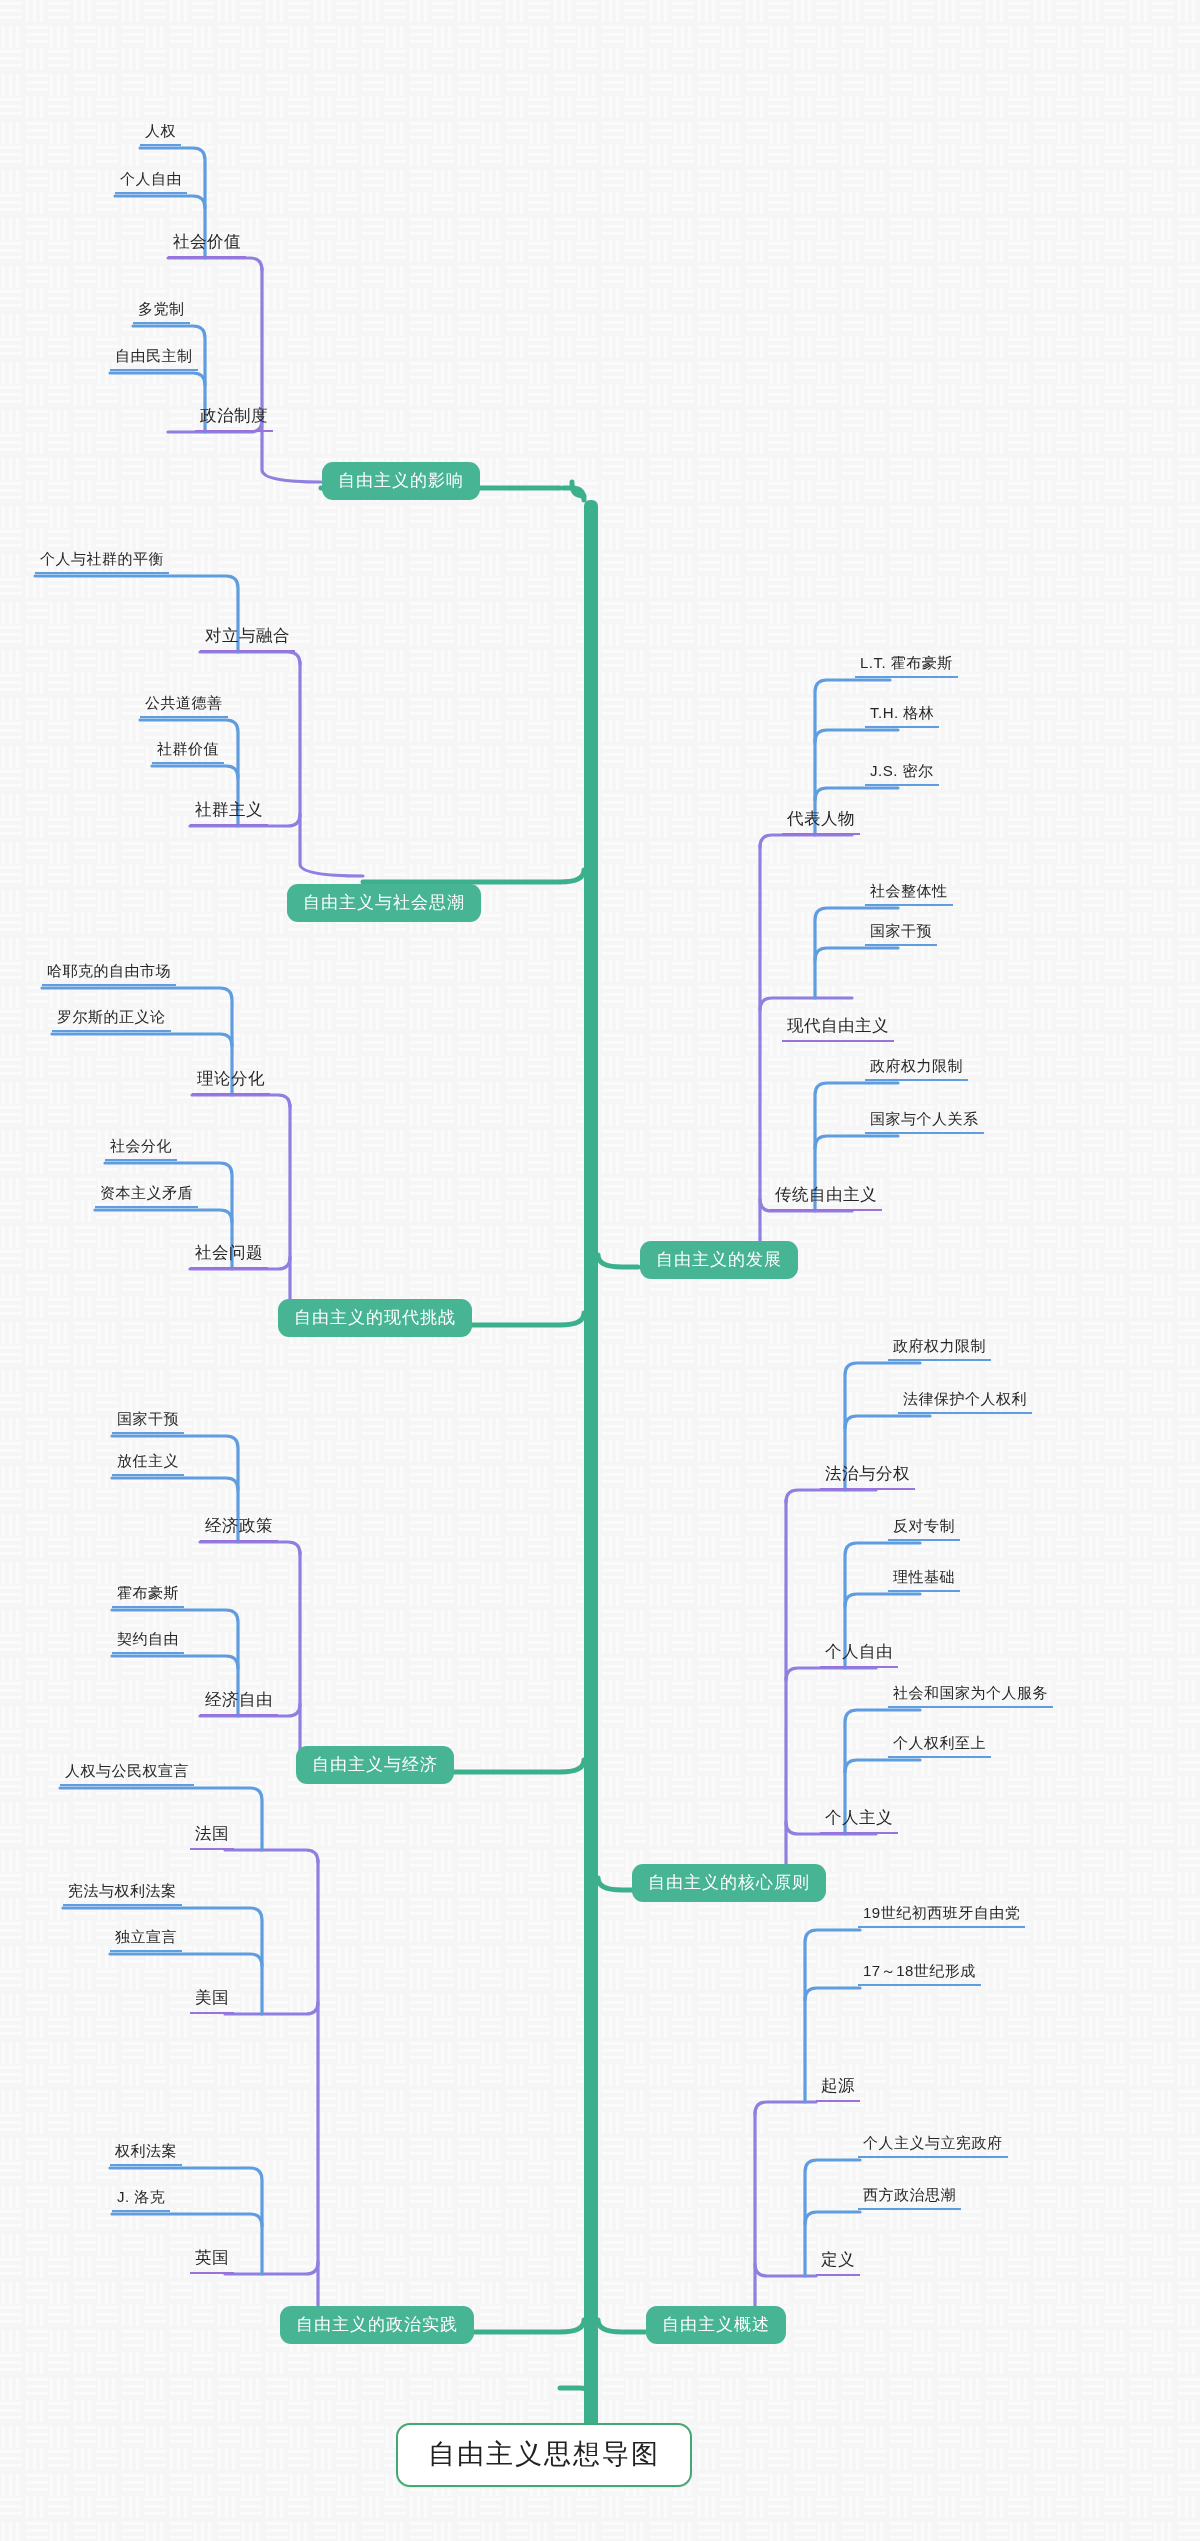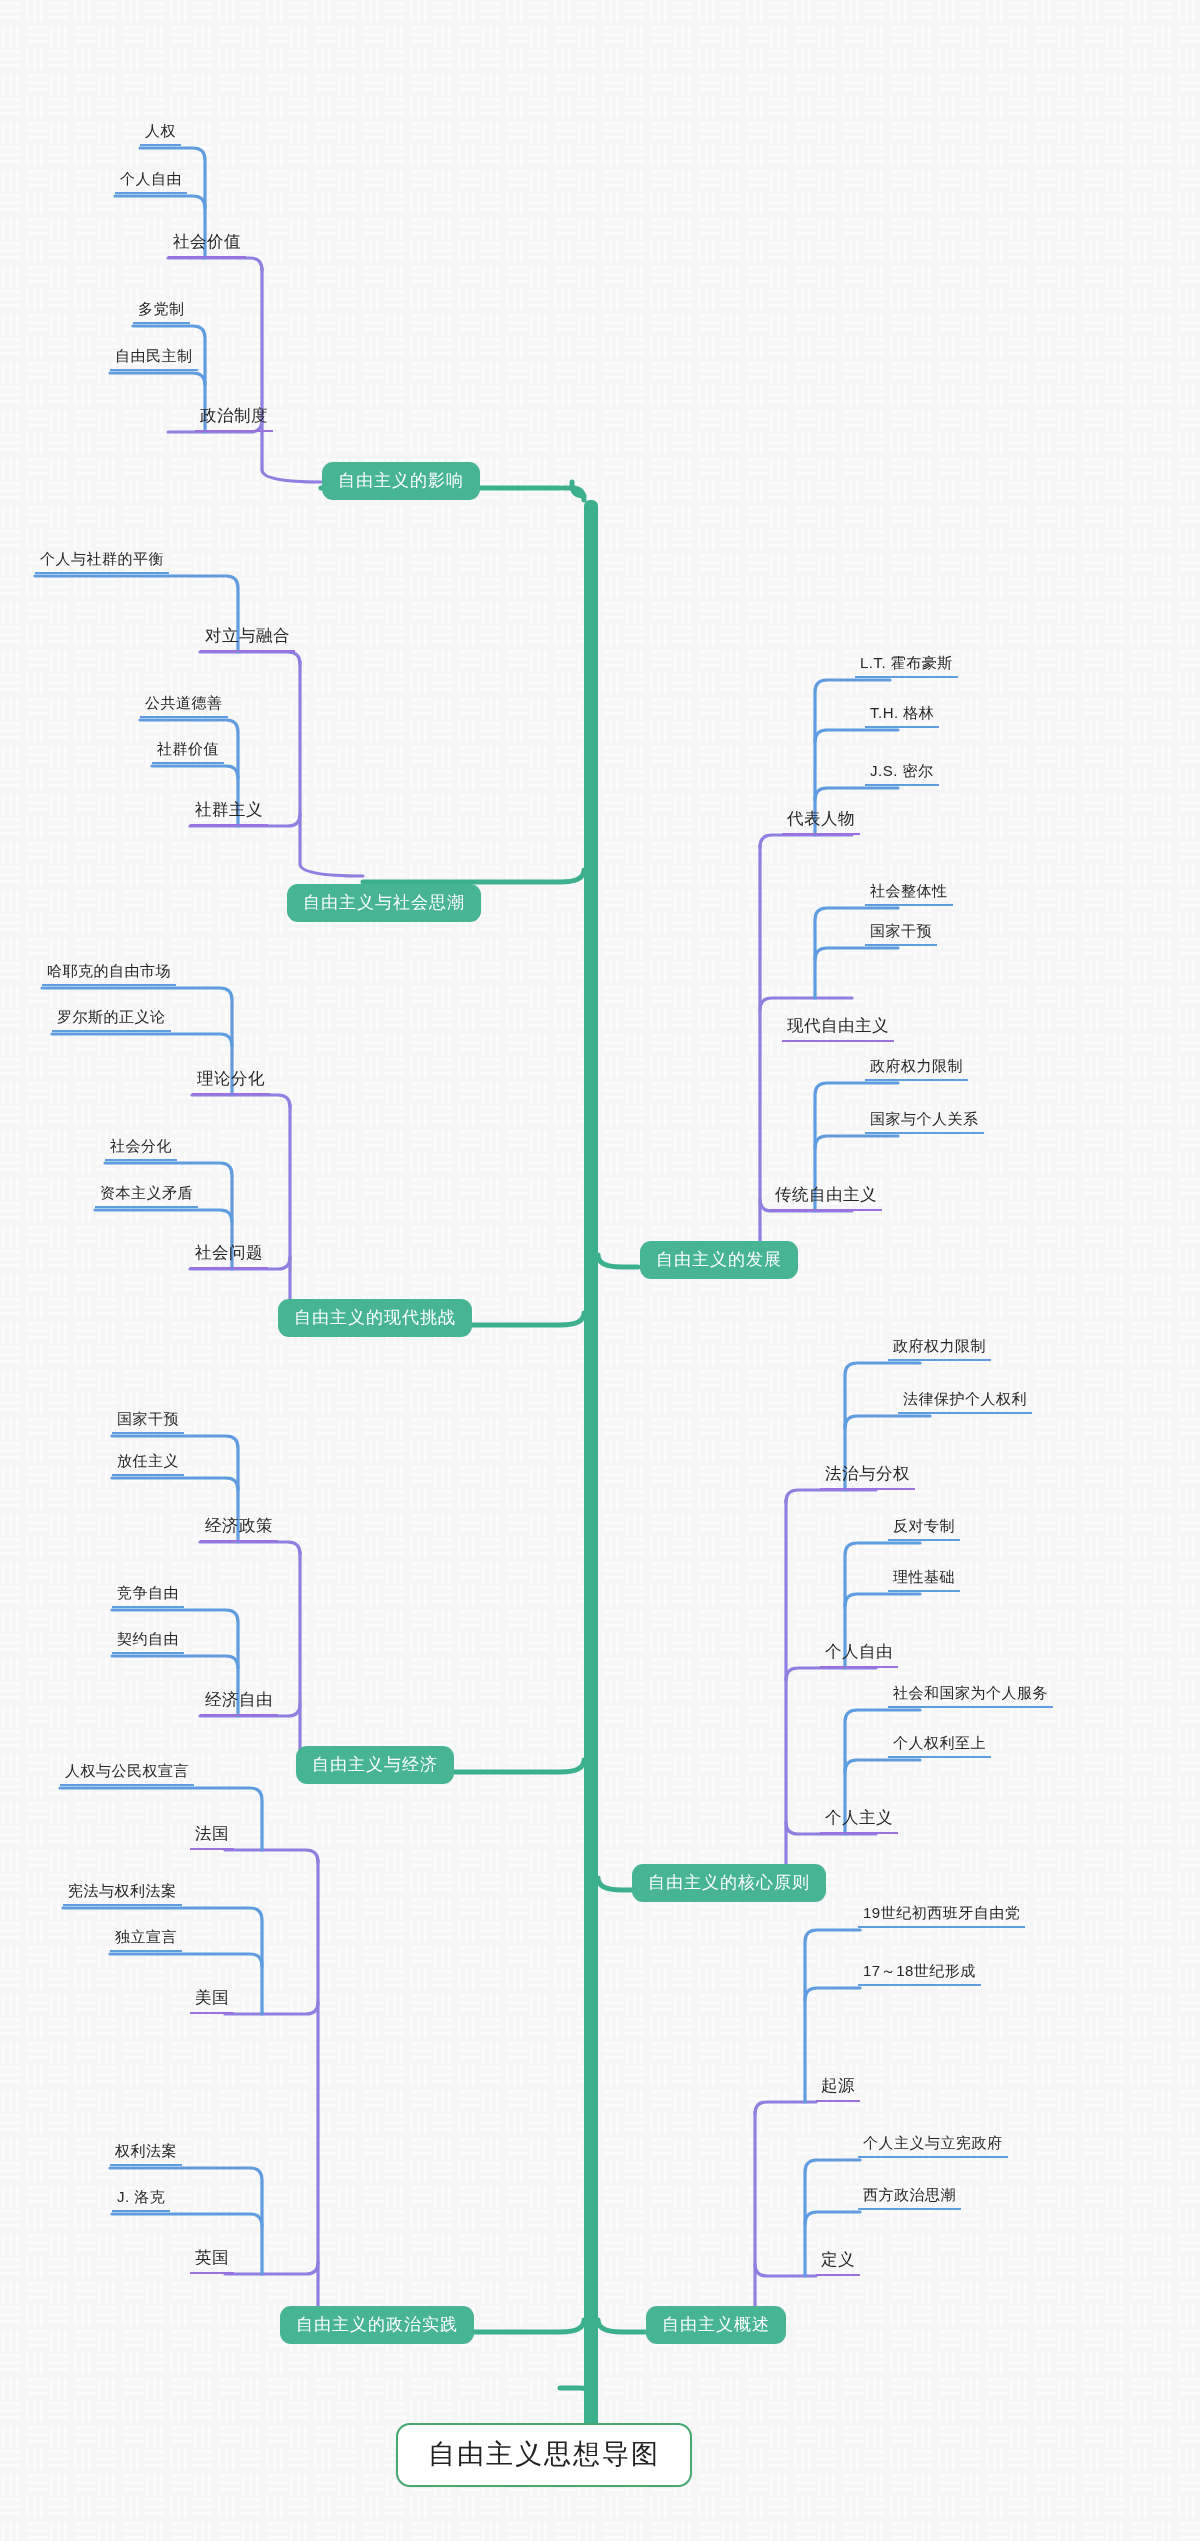--- a/index.html
+++ b/index.html
@@ -212,21 +212,21 @@
 <div class="node leaf" style="left:42px;top:962px;">哈耶克的自由市场</div>
 <div class="node leaf" style="left:52px;top:1008px;">罗尔斯的正义论</div>
 <div class="node sub" style="left:190px;top:1243px;">社会问题</div>
 <div class="node leaf" style="left:105px;top:1137px;">社会分化</div>
 <div class="node leaf" style="left:95px;top:1184px;">资本主义矛盾</div>
 
 <div class="node sub" style="left:200px;top:1516px;">经济政策</div>
 <div class="node leaf" style="left:112px;top:1410px;">国家干预</div>
 <div class="node leaf" style="left:112px;top:1452px;text-align:center;">放任主义</div>
 <div class="node sub" style="left:200px;top:1690px;">经济自由</div>
-<div class="node leaf" style="left:112px;top:1584px;">竞争自由</div>
+<div class="node leaf" style="left:112px;top:1584px;">霍布豪斯</div>
 <div class="node leaf" style="left:112px;top:1630px;">契约自由</div>
 
 <div class="node sub" style="left:190px;top:1824px;">法国</div>
 <div class="node leaf" style="left:60px;top:1762px;">人权与公民权宣言</div>
 <div class="node sub" style="left:190px;top:1988px;">美国</div>
 <div class="node leaf" style="left:63px;top:1882px;">宪法与权利法案</div>
 <div class="node leaf" style="left:110px;top:1928px;">独立宣言</div>
 <div class="node sub" style="left:190px;top:2248px;">英国</div>
 <div class="node leaf" style="left:110px;top:2142px;">权利法案</div>
 <div class="node leaf" style="left:112px;top:2188px;">J. 洛克</div>

